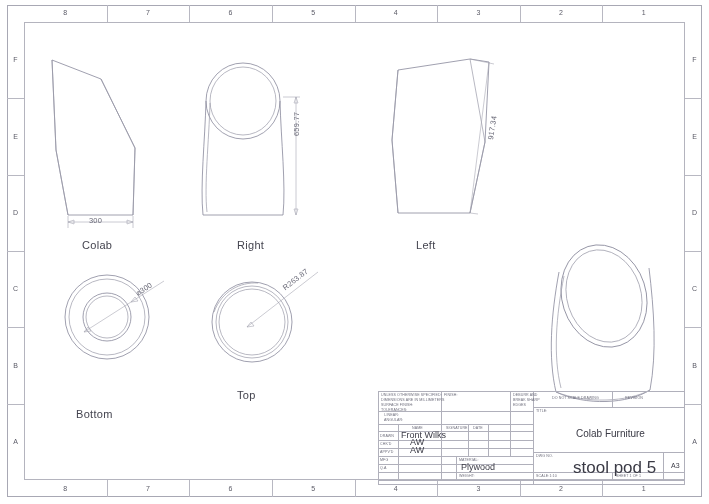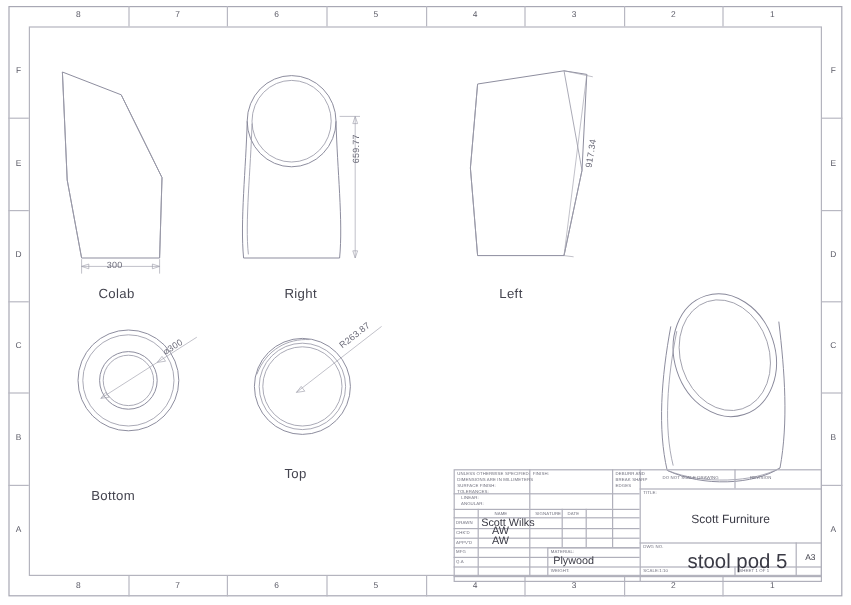--- a/index.html
+++ b/index.html
@@ -233,30 +233,30 @@
     <div class="tiny" style="left:412px;top:426px;">NAME</div>
     <div class="tiny" style="left:446px;top:426px;">SIGNATURE</div>
     <div class="tiny" style="left:473px;top:426px;">DATE</div>
 
     <div class="tiny" style="left:380px;top:434px;">DRAWN</div>
     <div class="tiny" style="left:380px;top:442px;">CHK'D</div>
     <div class="tiny" style="left:380px;top:450px;">APPV'D</div>
     <div class="tiny" style="left:380px;top:458px;">MFG</div>
     <div class="tiny" style="left:380px;top:466px;">Q.A</div>
 
-    <div class="tval" style="left:401px;top:430px;font-size:9px;">Scott Wilks</div>
+    <div class="tval" style="left:401px;top:430px;font-size:9px;">Front Wilks</div>
     <div class="tval" style="left:410px;top:437px;font-size:9px;">AW</div>
     <div class="tval" style="left:410px;top:445px;font-size:9px;">AW</div>
 
     <div class="tiny" style="left:459px;top:458px;">MATERIAL:</div>
     <div class="tval" style="left:461px;top:462px;font-size:9px;">Plywood</div>
     <div class="tiny" style="left:459px;top:474px;">WEIGHT:</div>
 
     <div class="tiny" style="left:536px;top:409px;">TITLE:</div>
-    <div class="tval" style="left:576px;top:428px;font-size:10px;">Scott Furniture</div>
+    <div class="tval" style="left:576px;top:428px;font-size:10px;">Colab Furniture</div>
 
     <div class="tiny" style="left:536px;top:454px;">DWG NO.</div>
     <div class="tval" style="left:573px;top:458px;font-size:17px;">stool pod 5</div>
 
     <div class="tval" style="left:671px;top:462px;font-size:7px;">A3</div>
 
     <div class="tiny" style="left:536px;top:474px;">SCALE:1:10</div>
     <div class="tiny" style="left:616px;top:474px;">SHEET 1 OF 1</div>
   </div>
 

